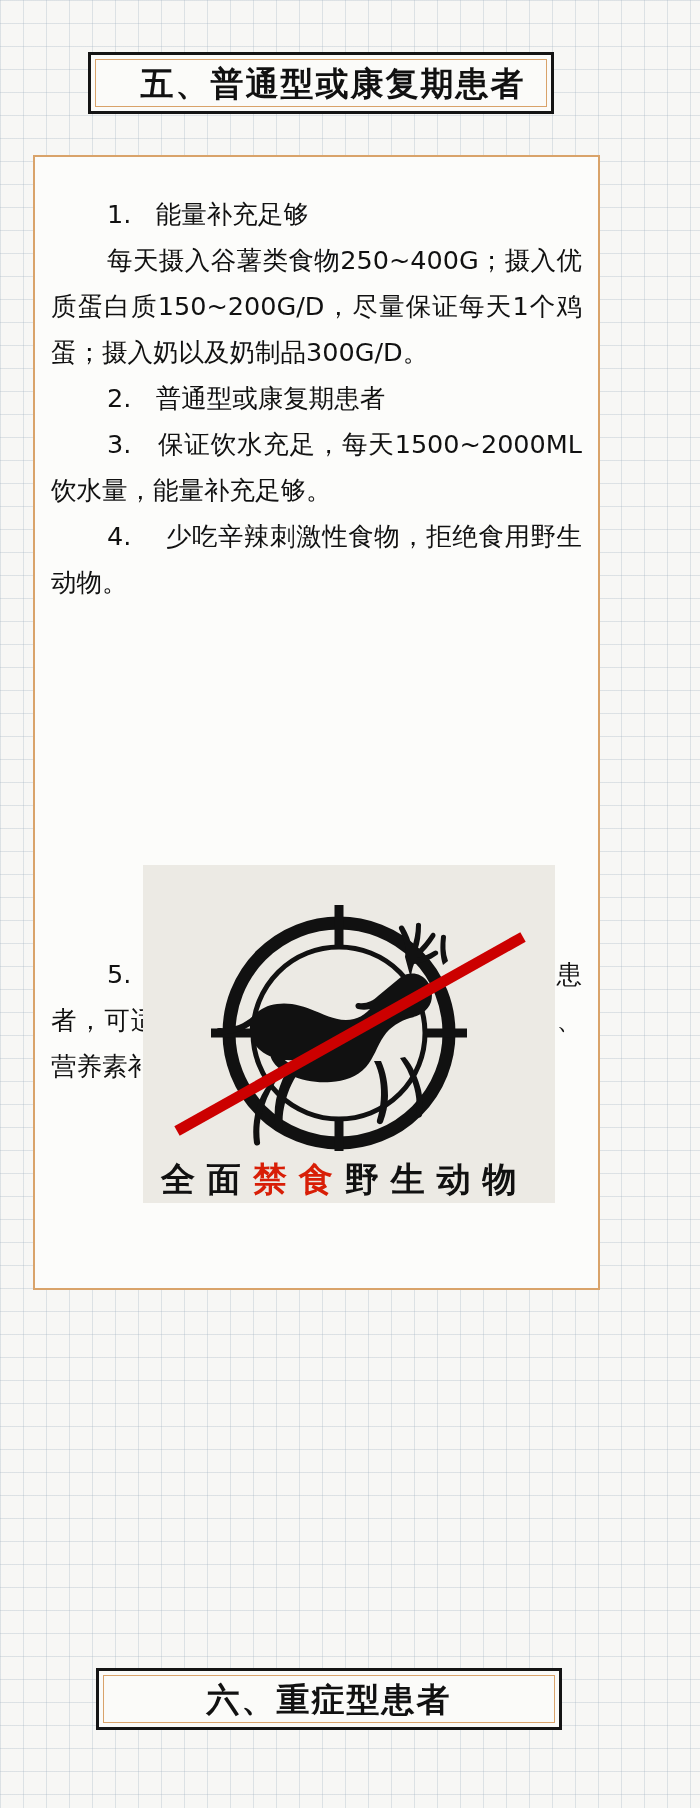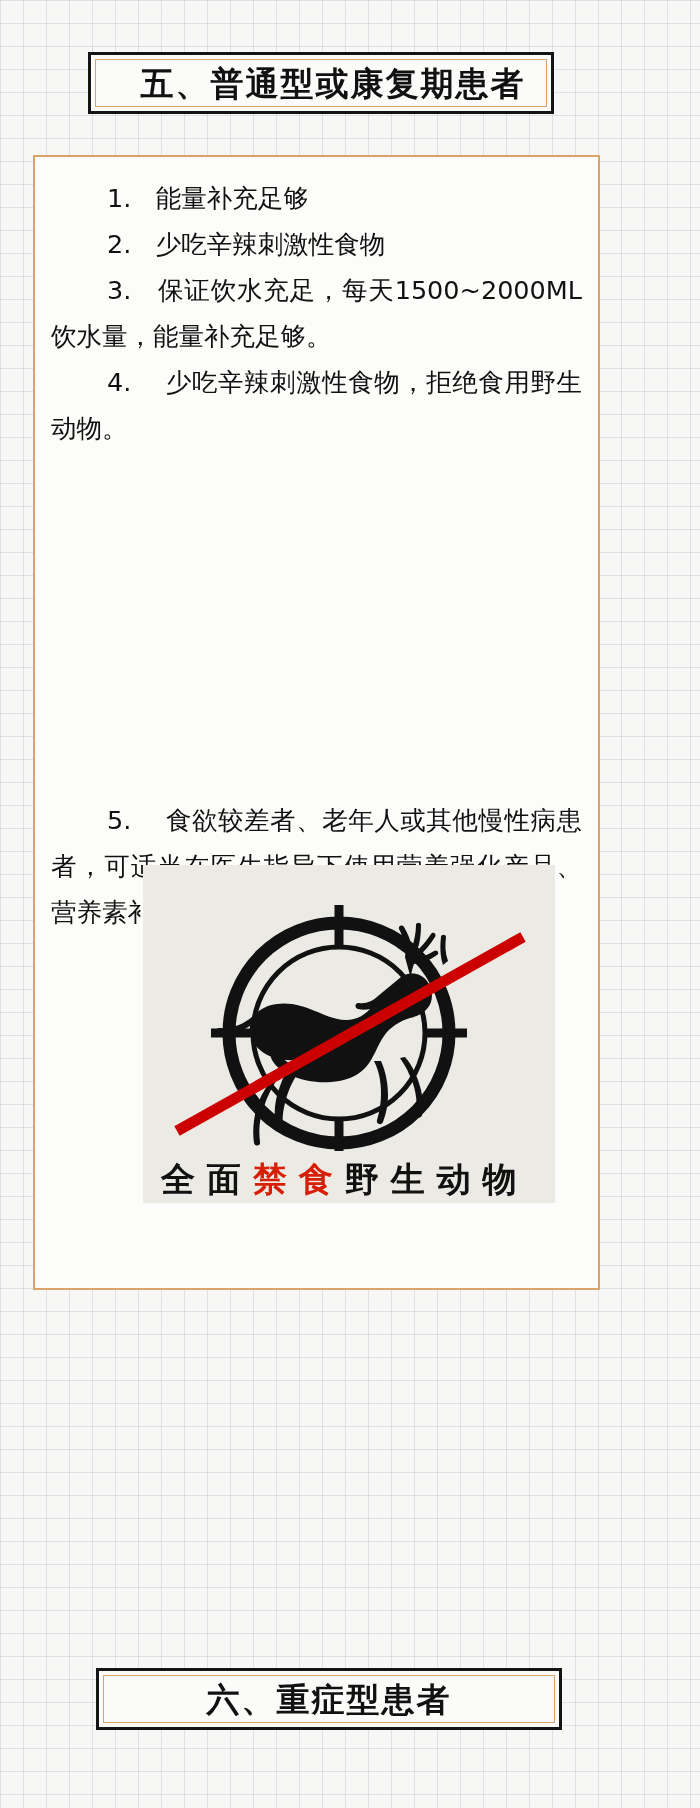--- a/index.html
+++ b/index.html
@@ -72,21 +72,21 @@
   
   #content-card {
     position: absolute;
     left: 33px;
     top: 155px;
     width: 567px;
     height: 1135px;
     box-sizing: border-box;
     border: 2px solid #d9a36a;
     background: #fcfcfa;
-    padding: 18px 16px 10px 16px;
+    padding: 34px 16px 10px 16px;
   }
 
   .para {
     font-size: 25.5px;
     line-height: 46px;
     color: #111;
     text-align: justify;
     font-family: "DejaVu Sans", "Liberation Sans", sans-serif;
     margin: 0;
   }
@@ -117,25 +117,26 @@
     <span class="heading-text">五、普通型或康复期患者</span>
   </div>
 
   <div id="content-card">
 
     <p class="para indent1">
       <span>1.</span>
       <span>&nbsp;</span>
       <span>能量补充足够</span>
     </p>
+    <p class="para indent2">每天摄入谷薯类食物250~400G；摄入优质蛋白质150~200G/D，尽量保证每天1个鸡蛋；摄入奶以及奶制品300G/D。</p>
 
     <p class="para indent1">
       <span>2.</span>
       <span>&nbsp;</span>
-      <span>少吃辛辣刺激性食物</span>
+      <span>普通型或康复期患者</span>
     </p>
 
     <p class="para indent1">
       <span>3.</span>
       <span>&nbsp;</span>
       <span>保证饮水充足，每天1500~2000ML饮水量，能量补充足够。</span>
     </p>
 
     <p class="para indent1">
       <span>4.</span>

